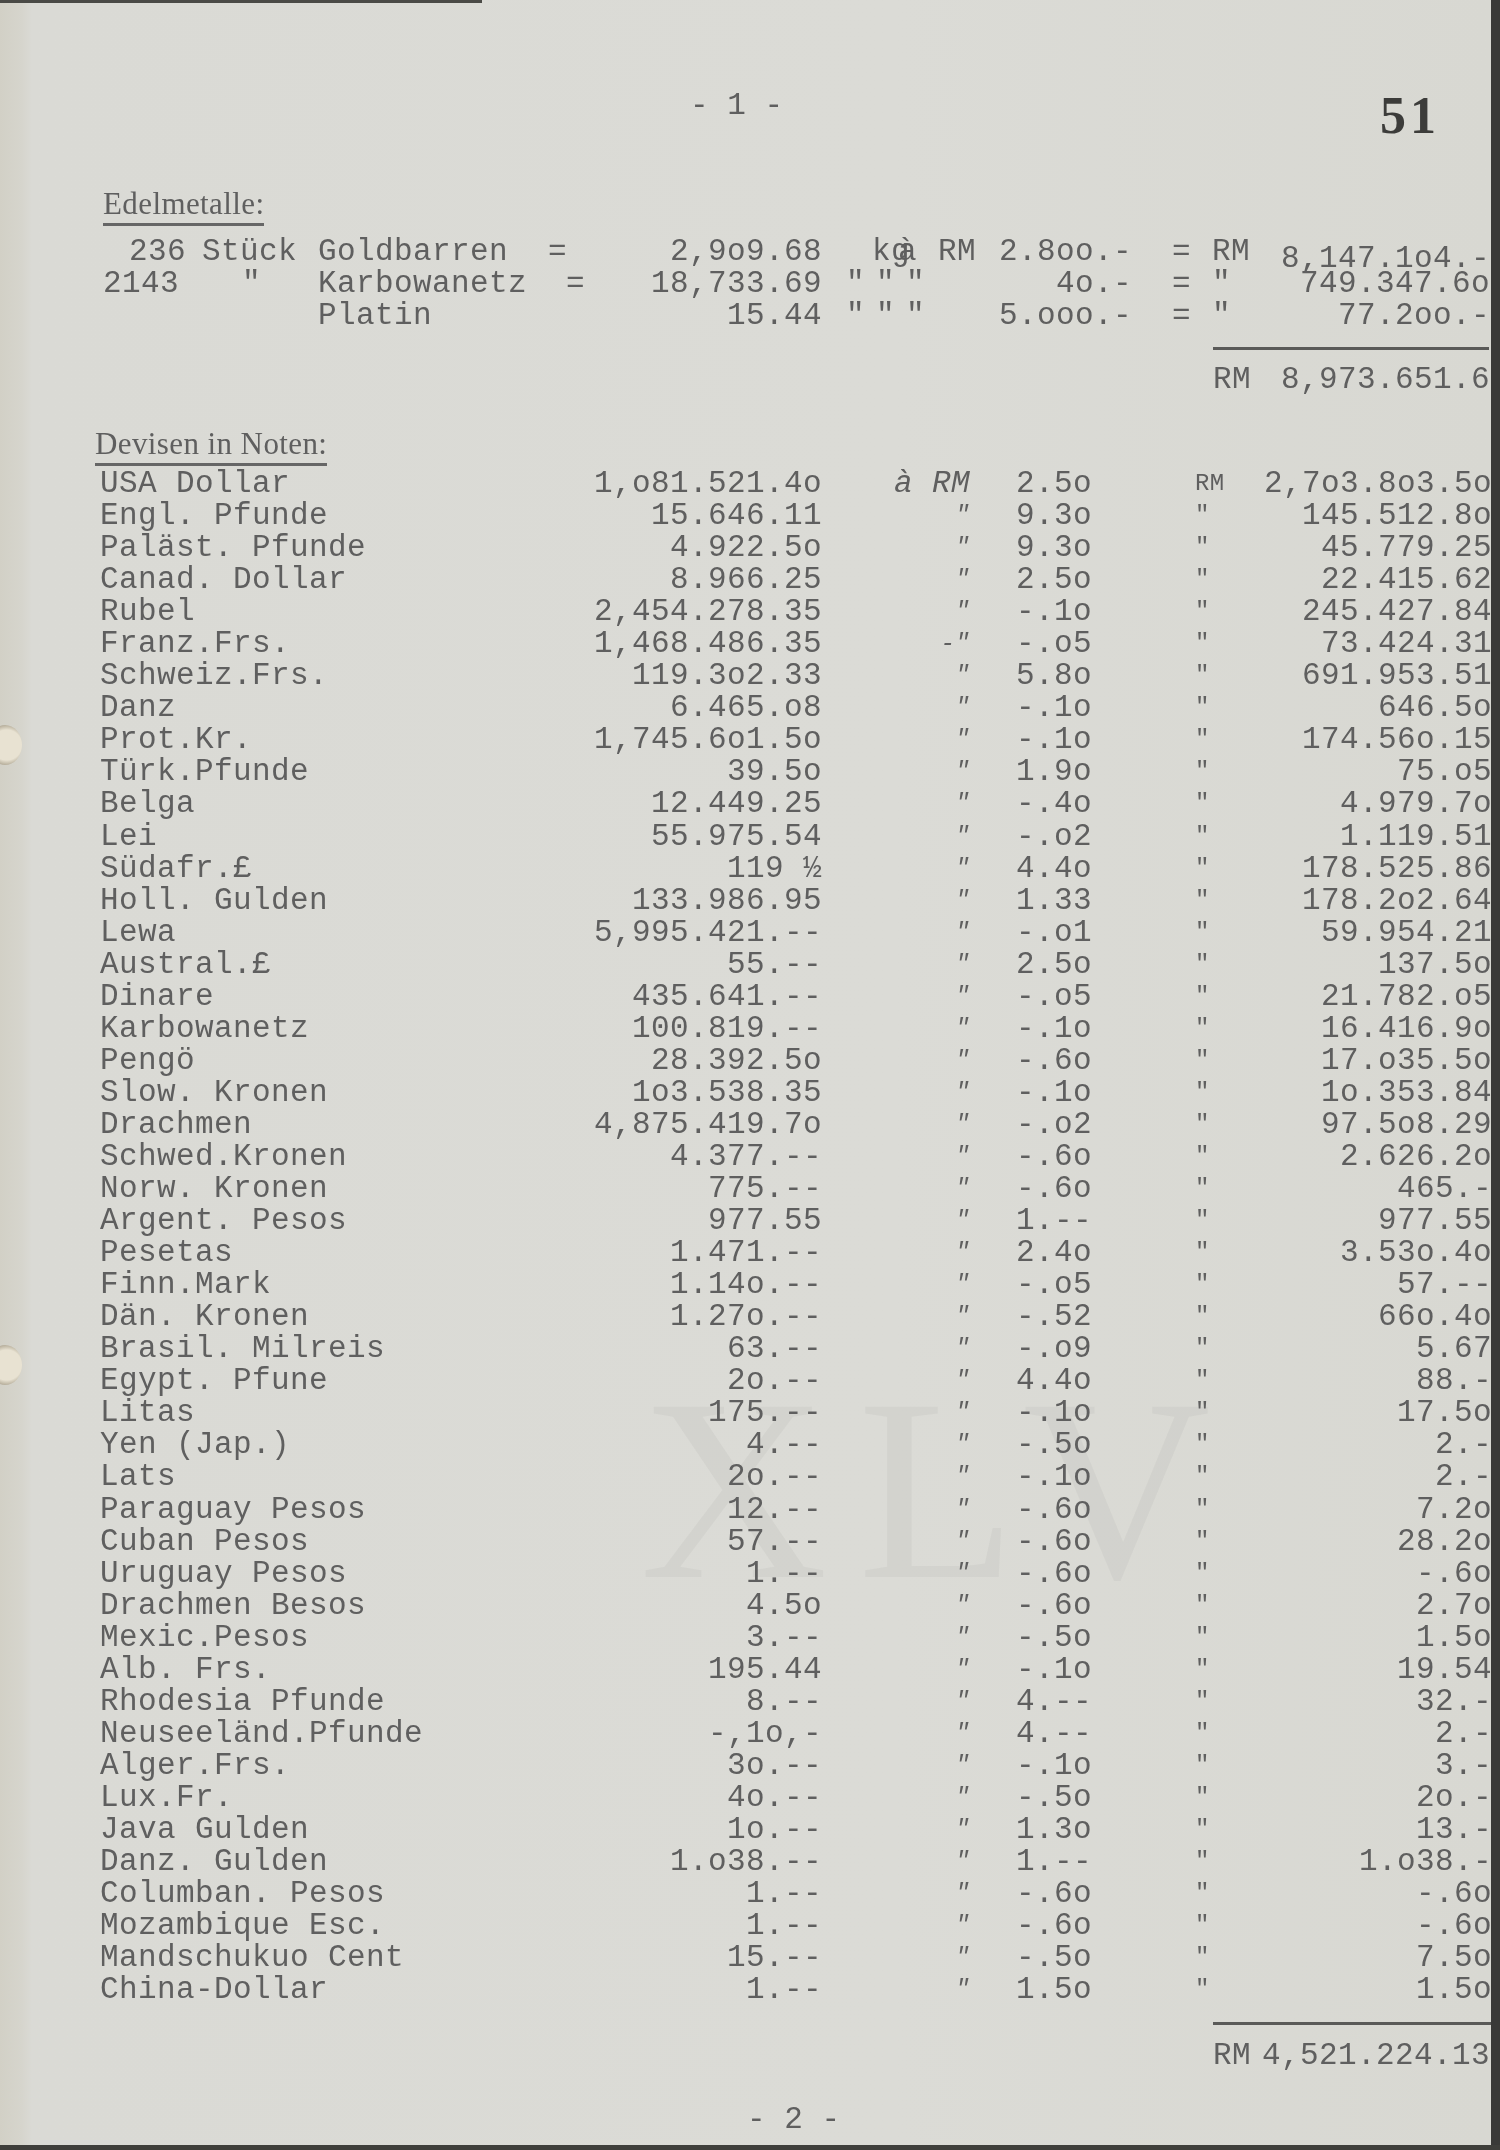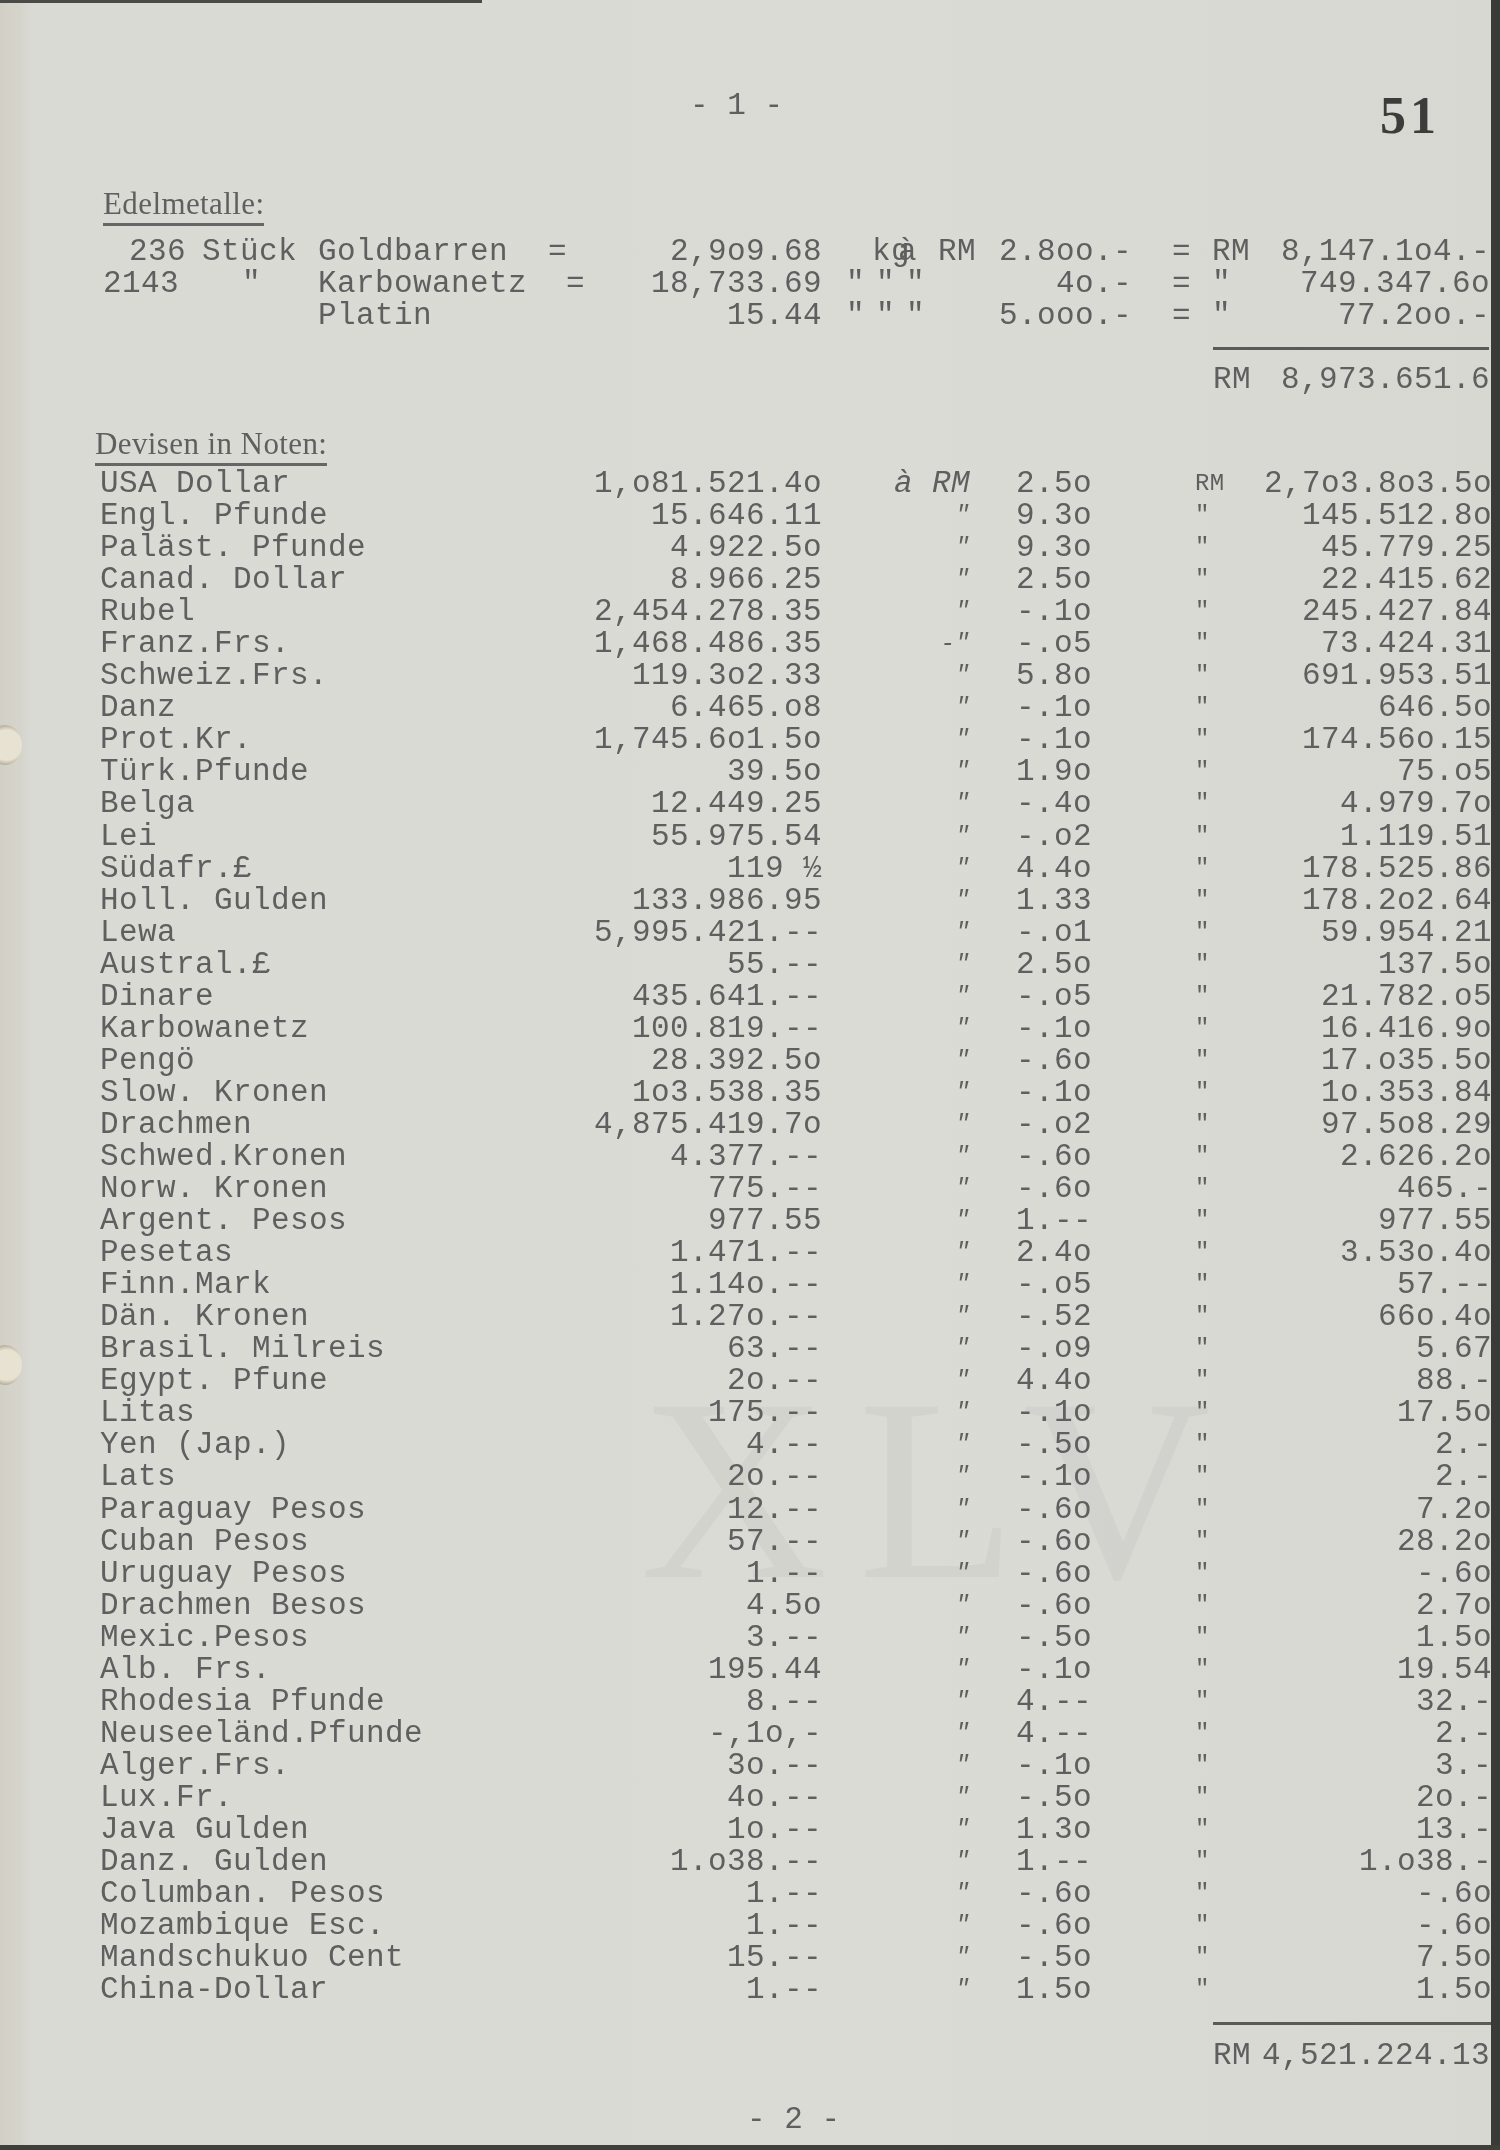--- a/index.html
+++ b/index.html
@@ -60,21 +60,21 @@
     <span class="t" style="left:202px; top:236px;">Stück</span>
     <span class="t" style="left:318px; top:236px;">Goldbarren</span>
     <span class="t" style="left:548px; top:236px;">=</span>
     <span class="t r" style="left:600px; top:236px; width:222px;">2,9o9.68</span>
     <span class="t" style="left:854px; top:236px;margin-left:18px;">kg</span>
     <span class="t" style="left:898px; top:236px;">à</span>
     <span class="t" style="left:938px; top:236px;">RM</span>
     <span class="t r" style="left:980px; top:236px; width:152px;">2.8oo.-</span>
     <span class="t" style="left:1172px; top:236px;">=</span>
     <span class="t" style="left:1212px; top:236px;">RM</span>
-    <span class="t r" style="left:1250px; top:236px; width:240px;">8,147.1o4.-</span>
+    <span class="t r" style="left:1250px; top:243px; width:240px;">8,147.1o4.-</span>
   </div>
 
   <div>
     <span class="t" style="left:103px; top:268px;">2143</span>
     <span class="t" style="left:242px; top:268px;">"</span>
     <span class="t" style="left:318px; top:268px;">Karbowanetz</span>
     <span class="t" style="left:566px; top:268px;">=</span>
     <span class="t r" style="left:600px; top:268px; width:222px;">18,733.69</span>
     <span class="t" style="left:846px; top:268px;">"</span>
     <span class="t" style="left:876px; top:268px;">"</span>

